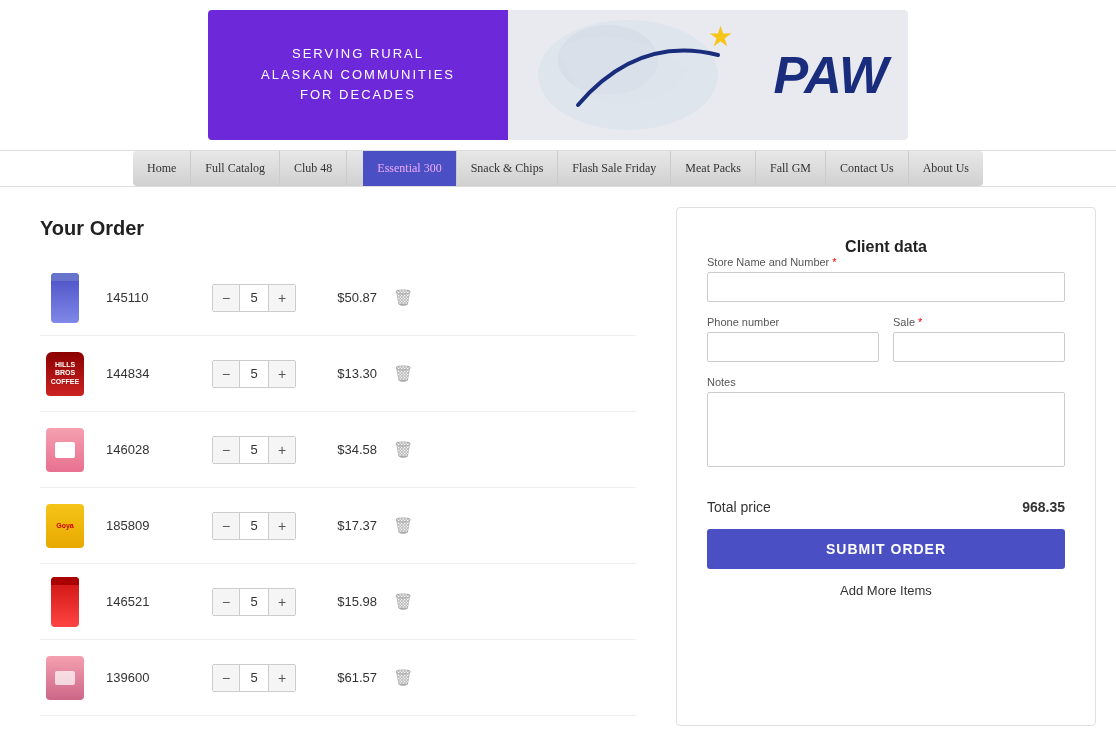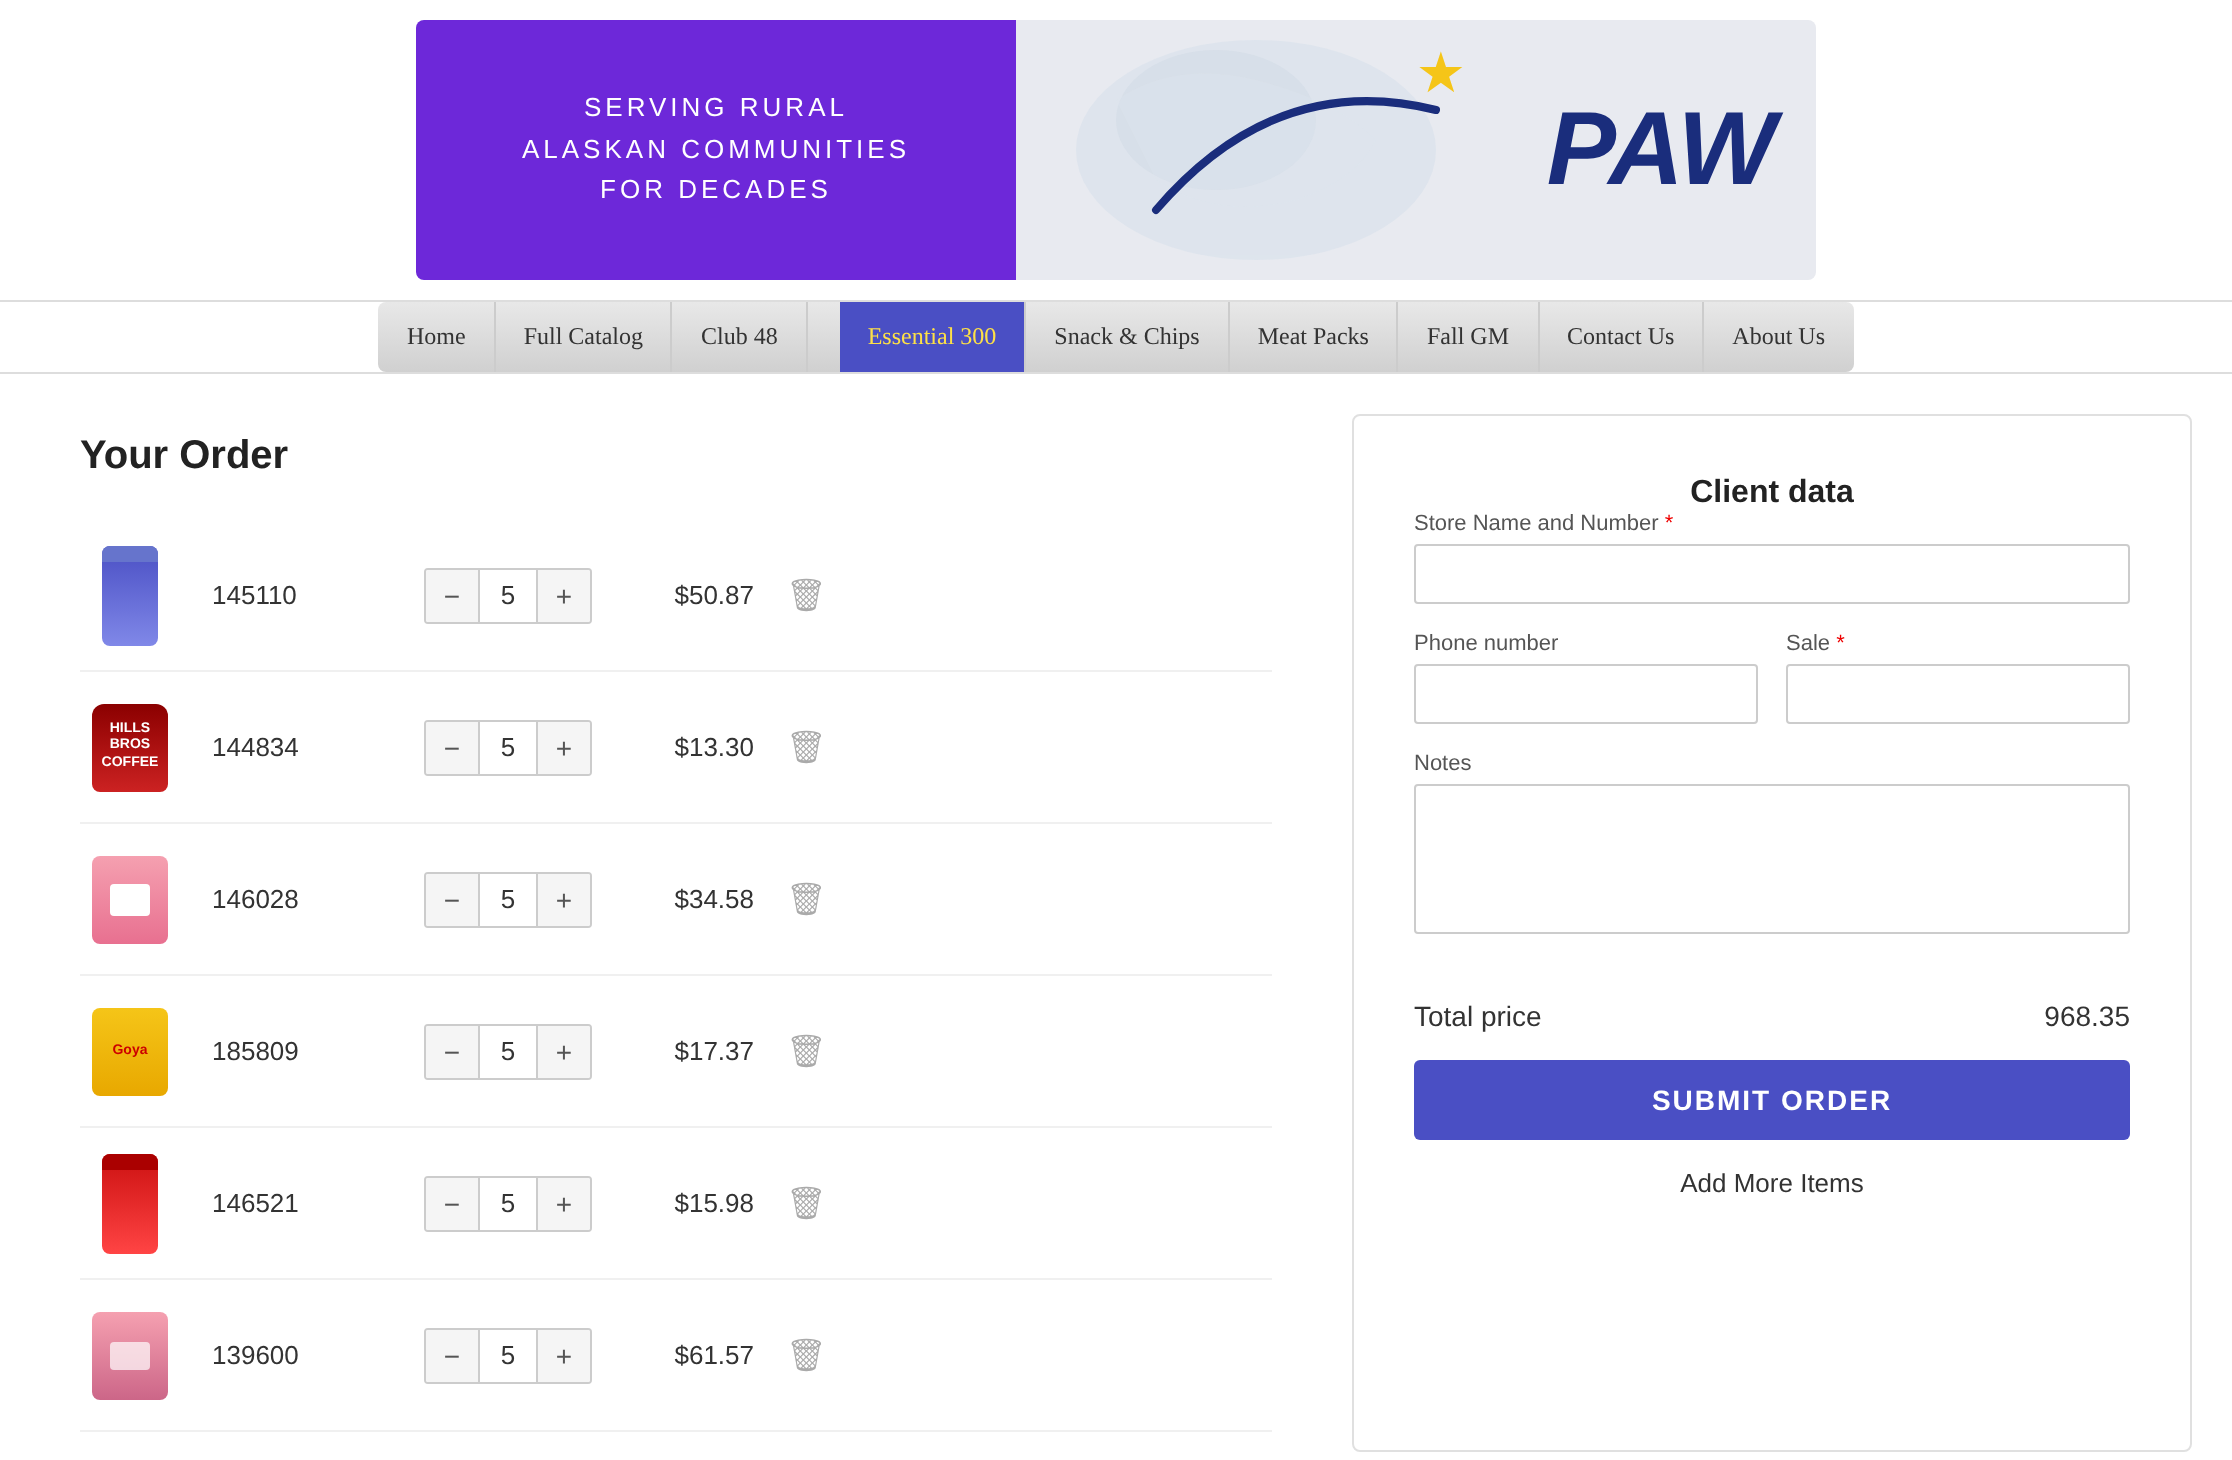--- a/index.html
+++ b/index.html
@@ -136,21 +136,21 @@
       font-size: 12px;
       color: #333;
       cursor: pointer;
       white-space: nowrap;
       border-right: 1px solid #ccc;
       font-weight: 500;
     }
     .nav-item:last-child { border-right: none; }
     .nav-item.active {
       background: #4a4fc4;
-      color: #fde047;
+      color: #f0abfc;
       margin-left: 16px;
     }
 
     
     .main-content {
       display: flex;
       gap: 0;
       padding: 20px;
       flex: 1;
     }
@@ -281,21 +281,21 @@
     .total-row {
       display: flex;
       justify-content: space-between;
       align-items: center;
       padding: 14px 0;
       font-size: 14px;
       color: #333;
     }
     .total-amount {
       font-size: 14px;
-      font-weight: 400;
+      font-weight: 700;
       color: #333;
     }
     .submit-btn {
       width: 100%;
       padding: 12px;
       background: #4a4fc4;
       color: #fff;
       border: none;
       border-radius: 3px;
       font-size: 14px;
@@ -351,20 +351,21 @@
     </div>
   </div>
 
   <div class="nav">
     <div class="nav-inner" id="nav-inner">
         <div class="nav-item">Home</div>
         <div class="nav-item">Full Catalog</div>
         <div class="nav-item">Club 48</div>
         <div class="nav-item active">Essential 300</div>
         <div class="nav-item">Snack &amp; Chips</div>
+        <div class="nav-item">Flash Sale Friday</div>
         <div class="nav-item">Meat Packs</div>
         <div class="nav-item">Fall GM</div>
         <div class="nav-item">Contact Us</div>
         <div class="nav-item">About Us</div>
       </div>
   </div>
 
   <div class="main-content">
 
     <div class="order-section">

